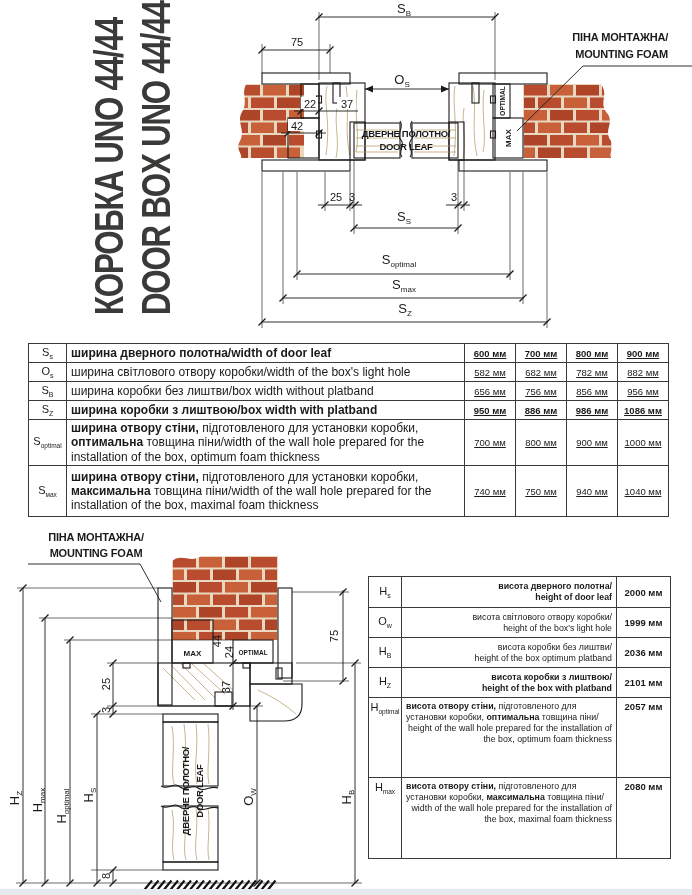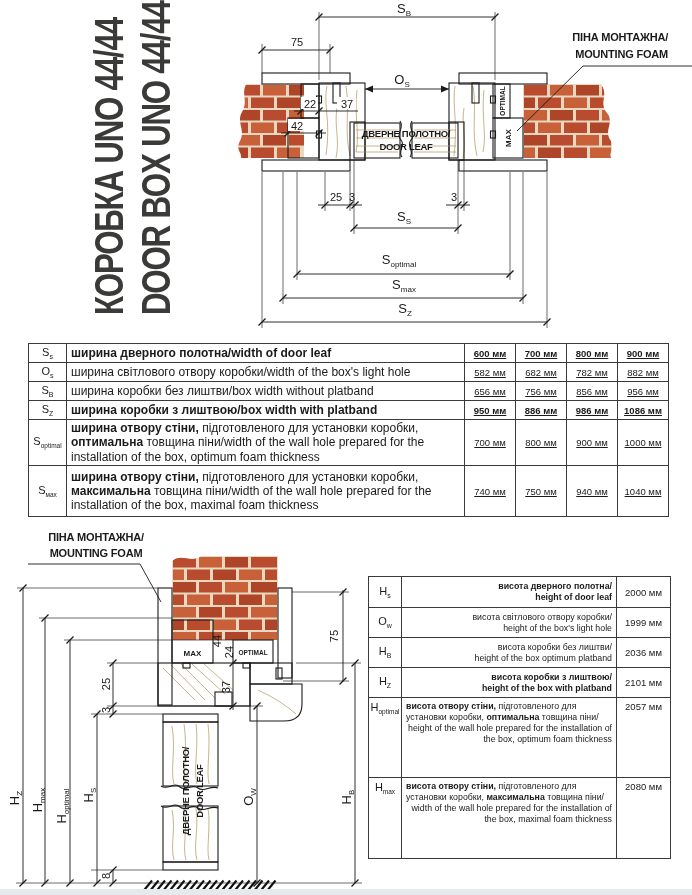--- a/index.html
+++ b/index.html
@@ -33,21 +33,21 @@
   #t1,#t2{position:absolute;}
   #t1{left:28px;top:343px;width:640px;}
   #t2{left:368px;top:576px;width:302px;}
   td{border:1px solid #3a3a3a;padding:1px 4px;vertical-align:middle;overflow:hidden;}
   table{border:1.5px solid #222;}
   .sym{font-size:11px;text-align:center;padding:0 1px;}
   .sym sub{font-size:7px;}
   .desc{font-size:12px;line-height:1.18;}
   .val{font-size:9.5px;text-align:center;padding:0 1px;text-decoration:underline;}
   .desc2{font-size:8.8px;line-height:1.25;}
-  .val2{font-size:9.5px;text-align:center;}
+  .val2{font-size:9.5px;text-align:center;font-weight:bold;}
   .vtop{vertical-align:top;padding-top:3px;}
   .b{font-weight:bold;}
   .blk{display:block;text-align:right;}
   #page-edge{position:absolute;left:0;top:889px;width:692px;height:6px;background:#e6eaed;}
 </style>
 </head>
 <body>
 
 <div id="page">
 

